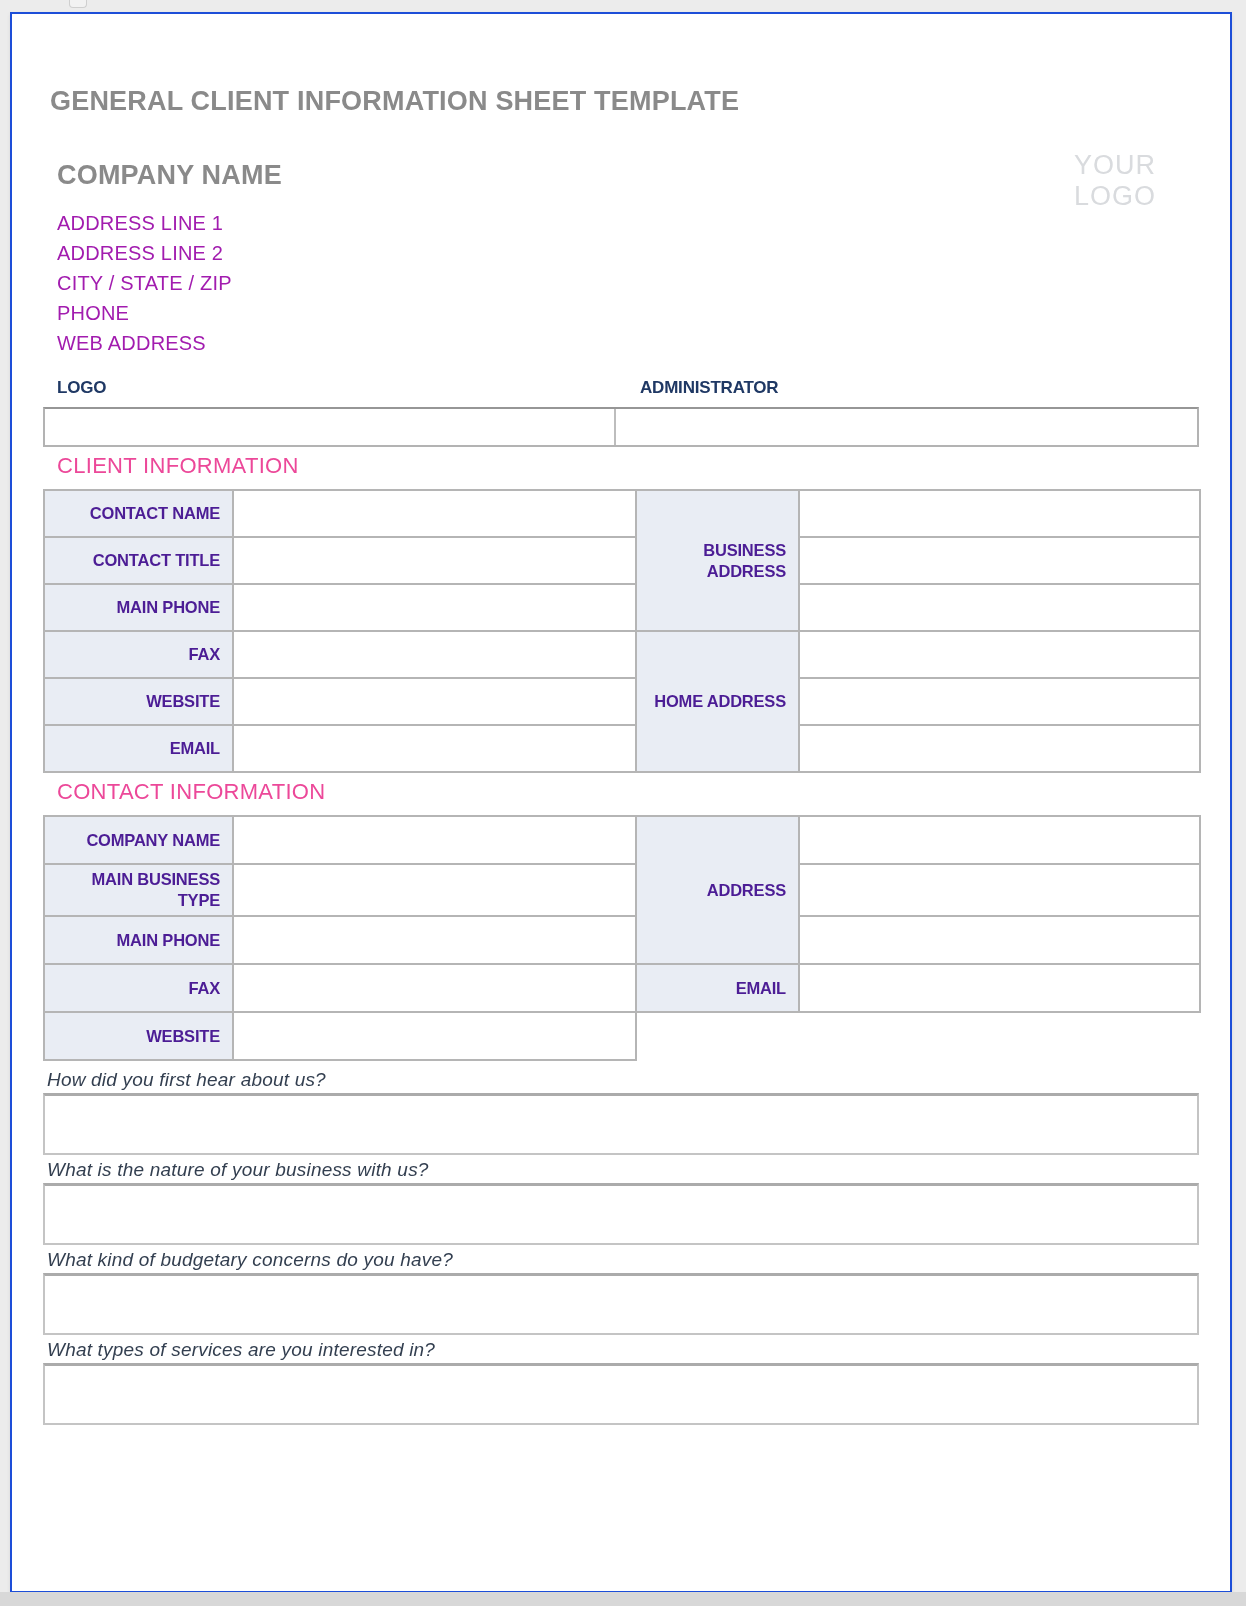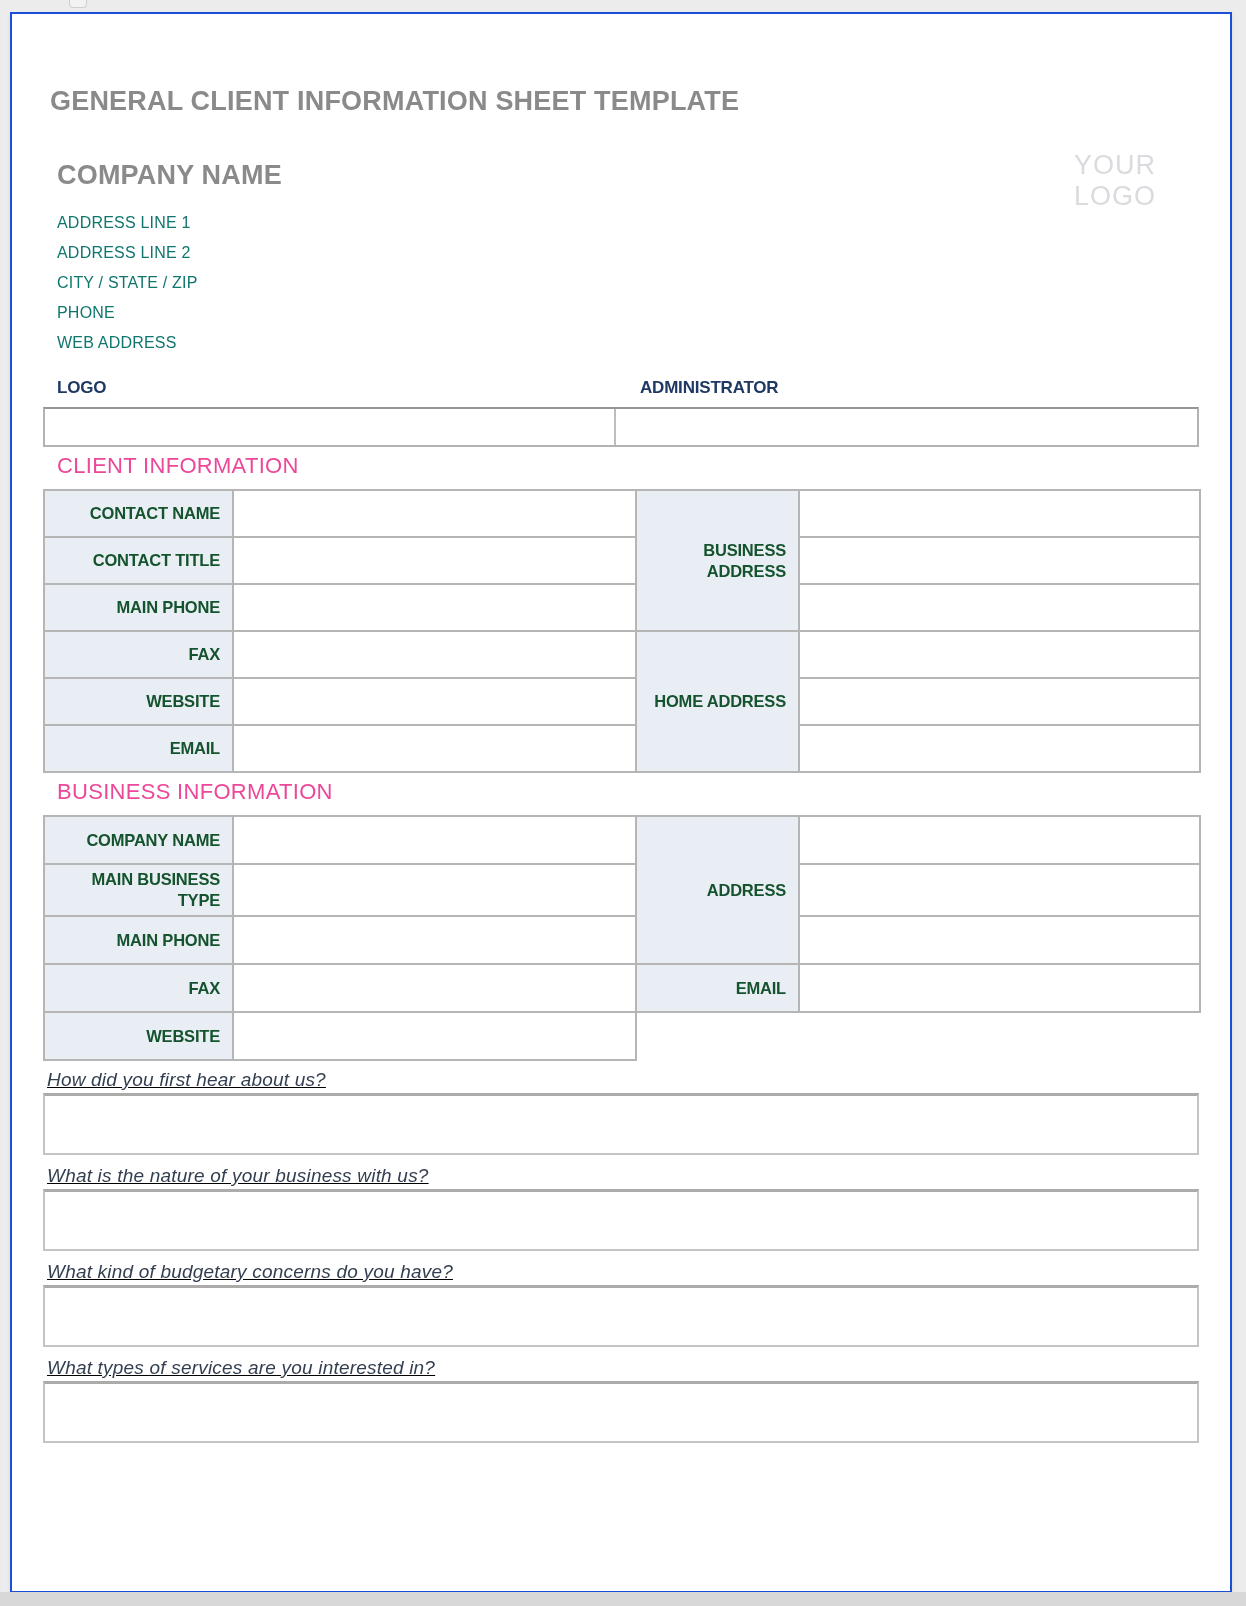--- a/index.html
+++ b/index.html
@@ -37,21 +37,21 @@
     color:#d9dbde;
     font-size:27px; line-height:31px; letter-spacing:1px;
   }
   .company-name {
     position:absolute; left:45px; top:146px; margin:0;
     font-size:27px; font-weight:bold; letter-spacing:0.2px;
     color:#8a8a8a;
   }
   .address-block {
     position:absolute; left:45px; top:194px;
-    font-size:16px; line-height:30px; color:#0f766e;
+    font-size:20px; line-height:30px; color:#a21caf;
     letter-spacing:0.2px;
   }
   .field-label {
     position:absolute; top:364px;
     font-size:17px; font-weight:bold; color:#1f3864; letter-spacing:-0.2px;
   }
   .field-label.date-l { left:45px; }
   .field-label.admin-l { left:628px; }
   .meta-boxes {
     position:absolute; left:31px; top:393px; width:1156px; height:40px;
@@ -75,29 +75,29 @@
   }
   .info-table.client-t { top:475px; }
   .info-table.business-t { top:801px; }
   .info-table td {
     border:2px solid #b5b5b5;
     box-sizing:border-box;
     font-size:16.5px;
   }
   .info-table .lc {
     background:#e9edf4;
-    color:#14532d; font-weight:bold; text-align:right;
+    color:#4c1d95; font-weight:bold; text-align:right;
     padding:4px 12px 4px 8px; letter-spacing:-0.2px;
     vertical-align:middle; line-height:21px;
   }
   .info-table .vc { background:#ffffff; padding:4px 8px; color:#222; }
   .client-t tr { height:47px; }
   .business-t tr { height:48px; }
   .q-blocks { position:absolute; left:31px; top:1054px; width:1156px; }
-  .q-block { margin-bottom:9px;text-decoration:underline; }
+  .q-block { margin-bottom:3px; }
   .q-label {
     font-style:italic; font-size:19px; line-height:23px;
     color:#333f50; margin:0 0 2px 4px; letter-spacing:0.2px;
   }
   .q-box {
     height:62px; background:#ffffff; box-sizing:border-box;
     border:2px solid #c4c4c4; border-top:3px solid #ababab;
     font-size:16px; color:#222; padding:4px 8px;
   }
 </style>
@@ -171,21 +171,21 @@
       <td class="vc"></td>
     </tr>
     <tr>
       <td class="lc">EMAIL</td>
       <td class="vc"></td>
       <td class="vc"></td>
     </tr>
   </tbody>
     </table>
 
-  <h3 class="section-title business-s">BUSINESS INFORMATION</h3>
+  <h3 class="section-title business-s">CONTACT INFORMATION</h3>
 
   <table class="info-table business-t">
     <colgroup>
         <col style="width:189px">
         <col style="width:403px">
         <col style="width:163px">
         <col style="width:401px">
       </colgroup>
     <tbody>
         <tr>

